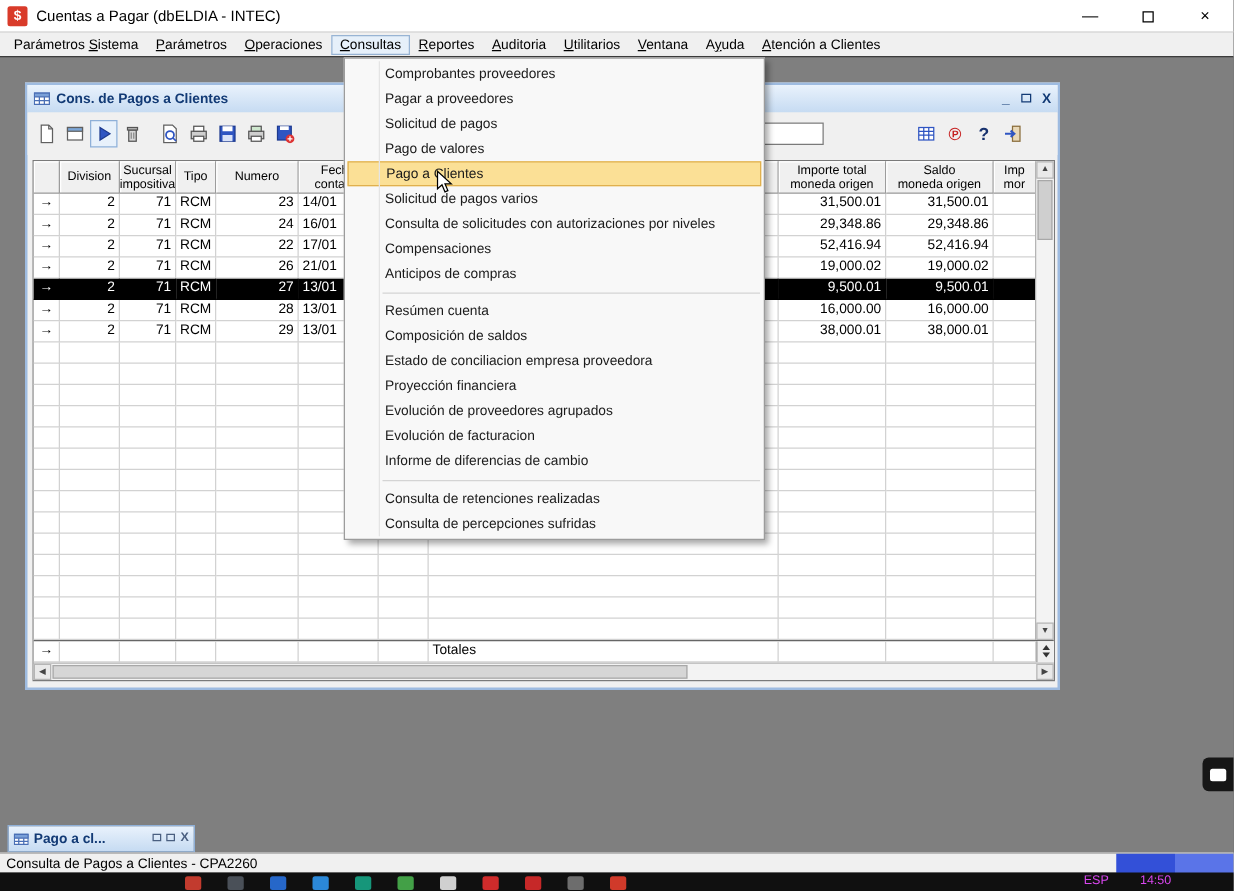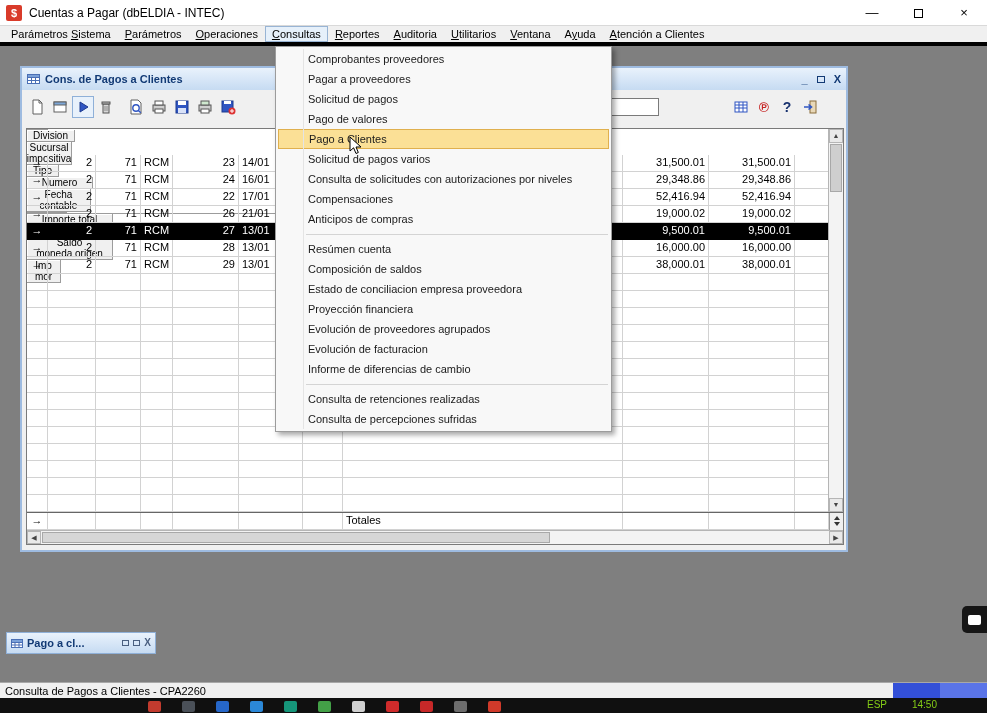--- a/index.html
+++ b/index.html
@@ -13,21 +13,21 @@
   .app-icon{width:16px;height:16px;margin-left:6px;background:#d93b2a;color:#fff;
             font-size:11px;font-weight:bold;text-align:center;line-height:16px;border-radius:2px;}
   .app-title{font-size:12px;margin-left:7px;}
   .win-controls{margin-left:auto;display:flex;height:26px;}
   .win-controls .wc{width:46px;text-align:center;line-height:26px;font-size:13px;}
   .wc .sq{display:inline-block;width:9px;height:9px;border:1px solid #000;vertical-align:middle;}
 
   
   .menubar{position:absolute;left:0;top:26px;width:987px;height:20px;background:#f0f0f0;
            display:flex;align-items:center;font-size:11px;padding-left:4px;
-           border-bottom:4px solid #000000;}
+           border-bottom:1px solid #000000;}
   .mb-item{padding:2px 7px;white-space:nowrap;}
   .mb-item.open{background:#e6f0fa;outline:1px solid #98b4d4;outline-offset:-1px;}
 
   
   .desktop{position:absolute;left:0;top:46px;width:987px;height:636px;background:#7f7f7f;}
 
   
   .child{position:absolute;left:20px;top:66px;width:828px;height:486px;background:#f0f0f0;
          border:2px solid #9ebbe0;}
   .child-titlebar{height:22px;background:linear-gradient(#e9f2fc,#c6dbf2);display:flex;
@@ -44,21 +44,21 @@
   .ic{display:flex;align-items:center;justify-content:center;}
   .red-p{color:#c62121;font-weight:bold;font-size:14px;}
   .help-q{color:#17316e;font-weight:bold;font-size:14px;}
   .tb-input{position:absolute;left:545px;top:8px;width:92px;height:18px;border:1px solid #7a7a7a;
             background:#fff;font-size:11px;padding:0 3px;font-family:"Liberation Sans",sans-serif;}
   .tb-right{position:absolute;left:708px;top:6px;display:flex;}
 
   
   .grid{position:absolute;left:4px;top:60px;width:818px;background:#fff;border:1px solid #7a7a7a;}
   .grid-main{width:802px;}
-  .gh{display:flex;height:26px;flex-direction:column;}
+  .gh{display:flex;height:26px;}
   .gh-cell{flex:none;background:#f0f0f0;border-right:1px solid #9c9c9c;border-bottom:1px solid #9c9c9c;
            box-shadow:inset 1px 1px 0 #ffffff;font-size:10px;line-height:11px;text-align:center;
            display:flex;align-items:center;justify-content:center;overflow:hidden;}
   .gr{display:flex;height:17px;background:#fff;}
   .gr-cell{flex:none;border-right:1px solid #d2d2d2;border-bottom:1px solid #d2d2d2;font-size:11px;
            line-height:15px;white-space:nowrap;overflow:hidden;padding:0 3px;}
   .gr-cell.a-right{text-align:right;}
   .gr-cell.a-center{text-align:center;padding:0;}
   .gr.sel .gr-cell{background:#000;color:#fff;border-color:#000;}
   .marker{font-weight:bold;}
@@ -93,35 +93,35 @@
             border:1px solid #9c9c9c;box-shadow:3px 3px 5px rgba(0,0,0,.35);padding:2px 0;z-index:100;}
   .dropdown:before{content:"";position:absolute;left:27px;top:2px;bottom:2px;border-left:1px solid #e4e4e4;}
   .dd-item{height:20px;line-height:20px;font-size:11px;padding-left:32px;color:#1a1a1a;white-space:nowrap;
            overflow:hidden;}
   .dd-item.hl{height:20px;line-height:18px;margin:0 2px;padding-left:30px;background:#fbe096;
               border:1px solid #e0b04e;}
   .dd-sep{height:10px;position:relative;}
   .dd-sep:after{content:"";position:absolute;left:30px;right:3px;top:50%;border-top:1px solid #d4d4d4;}
 
   
-  .minimized{position:absolute;left:6px;top:632px;width:150px;height:22px;
+  .minimized{position:absolute;left:6px;top:660px;width:150px;height:22px;
              background:linear-gradient(#e9f2fc,#c6dbf2);border:1px solid #8fb0d8;display:flex;
              align-items:center;padding:0 4px;font-size:11px;font-weight:bold;color:#123a75;}
   .minimized .mtitle{margin-left:4px;margin-right:auto;white-space:nowrap;overflow:hidden;}
   .mini-btn{margin-left:4px;color:#4a5f80;font-size:10px;line-height:10px;}
   .msq{display:inline-block;width:7px;height:6px;border:1px solid #4a5f80;}
 
   
   .statusbar{position:absolute;left:0;top:682px;width:987px;height:16px;background:#f0f0f0;
              border-top:1px solid #a8a8a8;font-size:11px;display:flex;align-items:center;padding-left:5px;}
   .sb-b1{position:absolute;right:47px;top:0;width:47px;height:16px;background:#3350d8;}
   .sb-b2{position:absolute;right:0;top:0;width:47px;height:16px;background:#5a74e8;}
 
   
-  .taskbar{position:absolute;left:0;top:698px;width:987px;height:15px;background:#101010;color:#84cc16;}
+  .taskbar{position:absolute;left:0;top:698px;width:987px;height:15px;background:#101010;color:#d946ef;}
   .task-icons{position:absolute;left:148px;top:3px;display:flex;gap:21px;}
   .task-icons .tico{width:13px;height:11px;border-radius:2px;}
   .tb-lang{position:absolute;right:100px;top:1px;font-size:10px;}
   .tb-time{position:absolute;right:50px;top:1px;font-size:10px;}
 
   
   .chat{position:absolute;right:0;top:606px;width:25px;height:27px;background:#161616;
         border-radius:5px 0 0 5px;display:flex;align-items:center;justify-content:center;z-index:60;}
   .chat .bub{width:13px;height:10px;background:#fff;border-radius:2px;}
   .cursor{position:absolute;left:349px;top:136px;z-index:300;}

